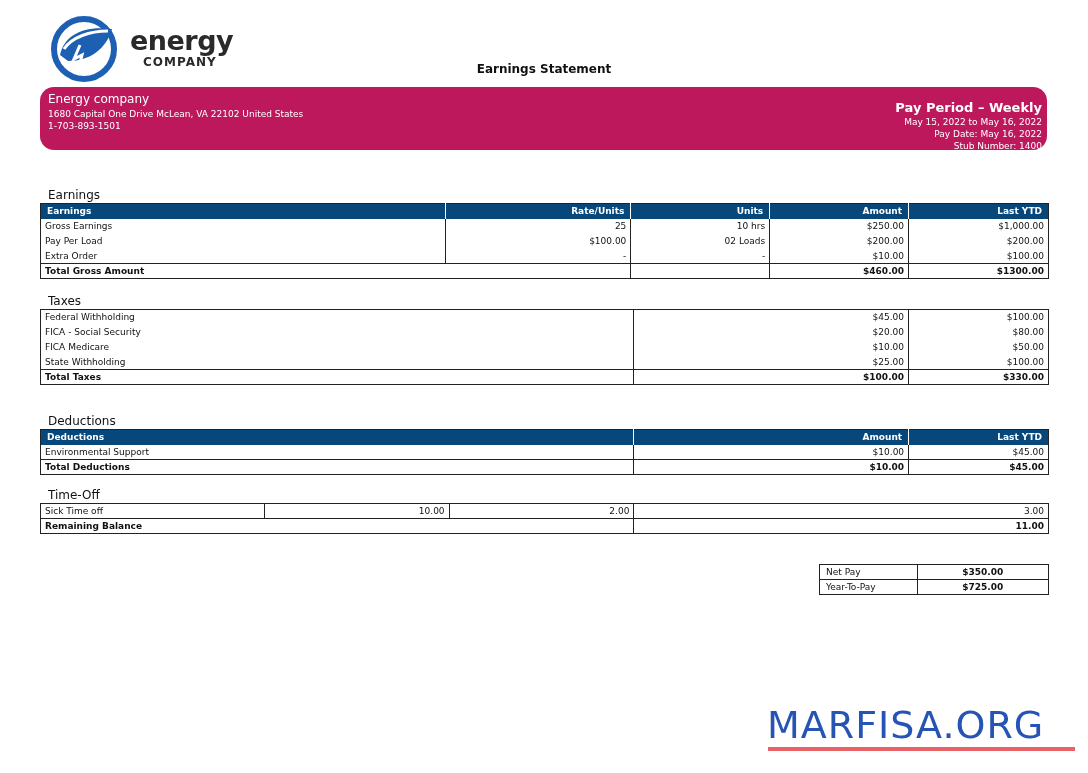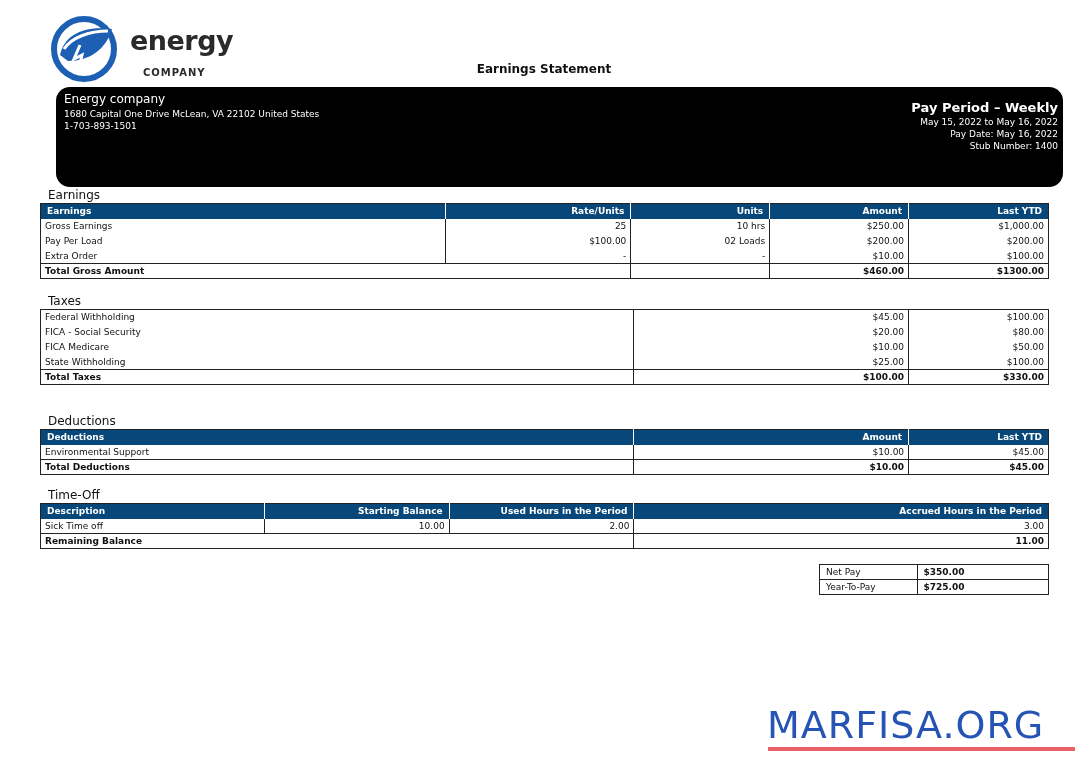--- a/index.html
+++ b/index.html
@@ -4,25 +4,25 @@
 <style>
   * { box-sizing: border-box; margin: 0; padding: 0; }
   body {
     width: 1088px; height: 773px; background: #ffffff;
     font-family: "DejaVu Sans", sans-serif; color: #111;
     position: relative; overflow: hidden;
   }
   .logo { position: absolute; left: 50px; top: 15px; width: 180px; height: 68px; }
   .logo svg { position: absolute; left: 0; top: 0; }
   .logo-word { position: absolute; left: 80px; top: 10px; font-family: "DejaVu Sans", sans-serif; font-weight: bold; font-size: 27px; color: #2a2a2a; letter-spacing: -0.5px; }
-  .logo-sub { position: absolute; left: 93px; top: 52px; font-weight: bold; font-size: 10px; color: #2a2a2a; letter-spacing: 1px; }
+  .logo-sub { position: absolute; left: 93px; top: 40px; font-weight: bold; font-size: 12px; color: #2a2a2a; letter-spacing: 1px; }
   .doc-title { position: absolute; left: 0; width: 1088px; top: 62px; text-align: center; font-weight: bold; font-size: 12px; }
   .banner {
-    position: absolute; left: 40px; top: 87px; width: 1007px; height: 100px;
-    background: #000000; border-radius: 14px; color: #fff; margin-left: 16px;
+    position: absolute; left: 40px; top: 87px; width: 1007px; height: 63px;
+    background: #be185d; border-radius: 14px; color: #fff;
   }
   .b-left { position: absolute; left: 8px; top: 5px; }
   .b-left .company { font-size: 12px; margin-bottom: 2px; }
   .b-left .line { font-size: 9px; line-height: 12px; }
   .b-mid { position: absolute; left: 417px; top: 5px; }
   .b-mid .name { font-size: 13px; font-weight: bold; }
   .b-mid .idtag { font-size: 9px; font-style: italic; font-weight: normal; margin-left: 3px; }
   .b-mid .line { font-size: 9px; line-height: 12.5px; }
   .b-right { position: absolute; right: 5px; top: 13px; text-align: right; }
   .b-right .period { font-size: 13px; font-weight: bold; margin-bottom: 1px; }
@@ -44,21 +44,21 @@
   }
   table.grid td:first-child { text-align: left; border-left: none; }
   table.grid { border: 1px solid #222; }
   table.grid tr.total td { font-weight: bold; border-top: 1px solid #222; }
 
   table.summary {
     position: absolute; left: 819px; top: 564px; width: 230px; border-collapse: collapse;
     font-size: 9px; border: 1px solid #222;
   }
   table.summary td { height: 15px; padding: 0 6px; border: 1px solid #222; }
-  table.summary td.val { text-align: left; font-weight: bold; margin-left: 36px; }
+  table.summary td.val { text-align: center; font-weight: bold; margin-left: 36px; }
 
   .watermark {
     position: absolute; left: 767px; top: 703px;
     font-family: "DejaVu Sans", sans-serif; font-size: 38px; color: #2554b5;
     letter-spacing: 1px; font-weight: normal;
   }
   .watermark-line { position: absolute; left: 768px; top: 747px; width: 307px; height: 4px; background: #e86167; }
 </style>
 </head>
 <body>
@@ -201,26 +201,20 @@
 
 <div class="section-title" style="top:488px;">Time-Off</div>
 <table class="grid" style="top:503px;">
   <colgroup>
       <col style="width:224px">
       <col style="width:185px">
       <col style="width:185px">
       <col style="width:415px">
     </colgroup>
   <tbody>
-      <tr>
-    <th>Description</th>
-    <th>Starting  Balance</th>
-    <th>Used  Hours  in  the  Period</th>
-    <th>Accrued  Hours  in  the  Period</th>
-  </tr>
   <tr>
     <td>Sick  Time  off</td>
     <td>10.00</td>
     <td>2.00</td>
     <td>3.00</td>
   </tr>
   <tr class="total">
     <td colspan="3">Remaining  Balance</td>
     <td>11.00</td>
   </tr>

